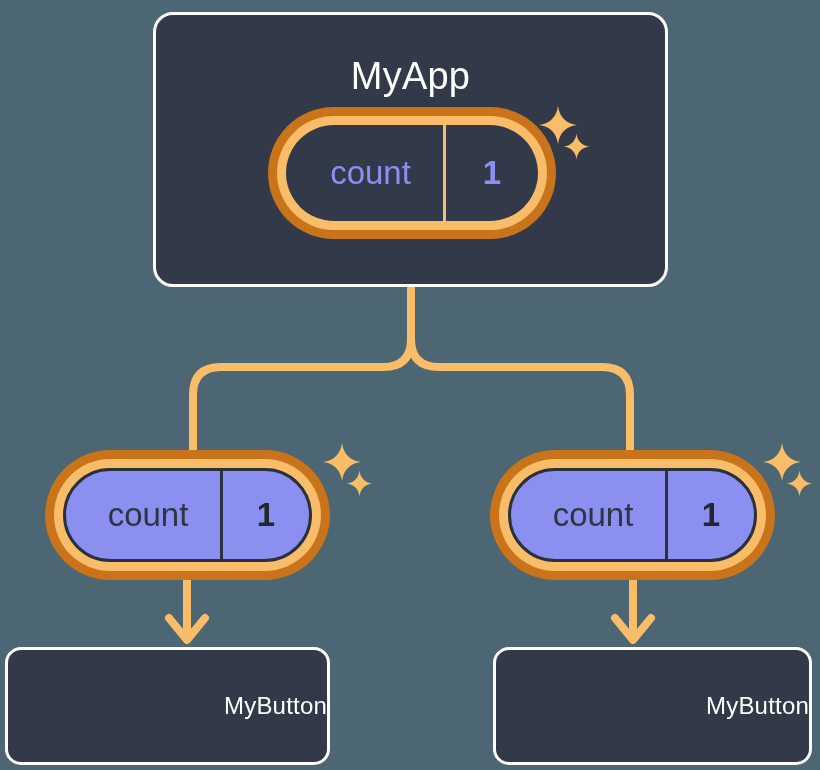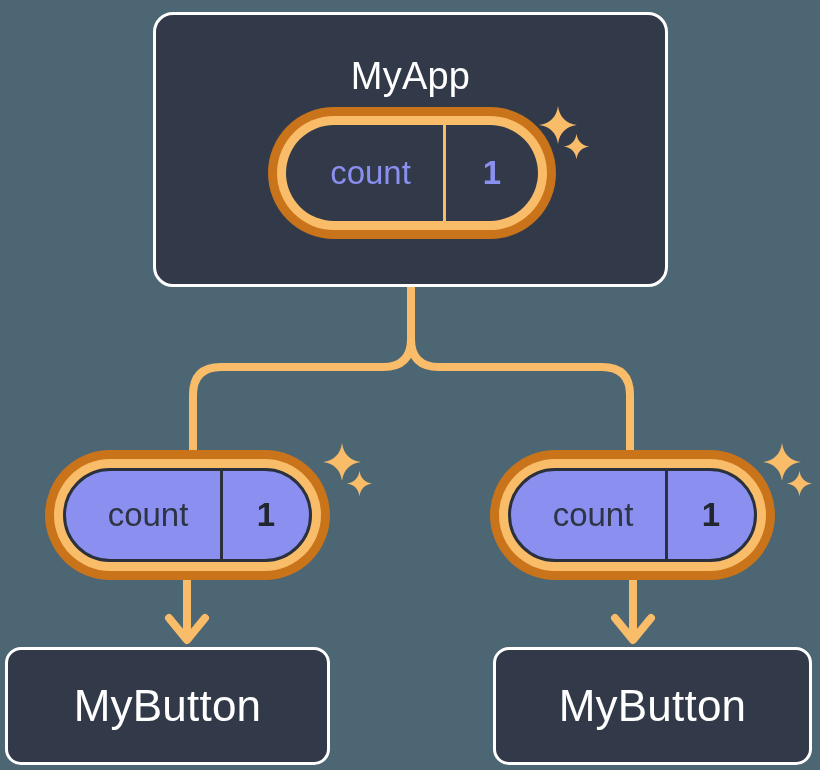--- a/index.html
+++ b/index.html
@@ -55,21 +55,22 @@
 
   .btn-card {
     width: 325px; height: 118px;
     border-radius: 16px;
   }
   #card-button-left  { left: 5px;   top: 647px; }
   #card-button-right { left: 493px; top: 647px; width: 319px; }
   .btn-card .card-title {
     top: 50%;
     transform: translateY(-50%);
-    font-size: 44px;
+    font-size: 24px;
+    text-align: right;
   }
 
   
   .pill {
     position: absolute;
     box-sizing: border-box;
     border-radius: 999px;
     background: #c9731a;             
     padding: 9px;
     display: flex;

